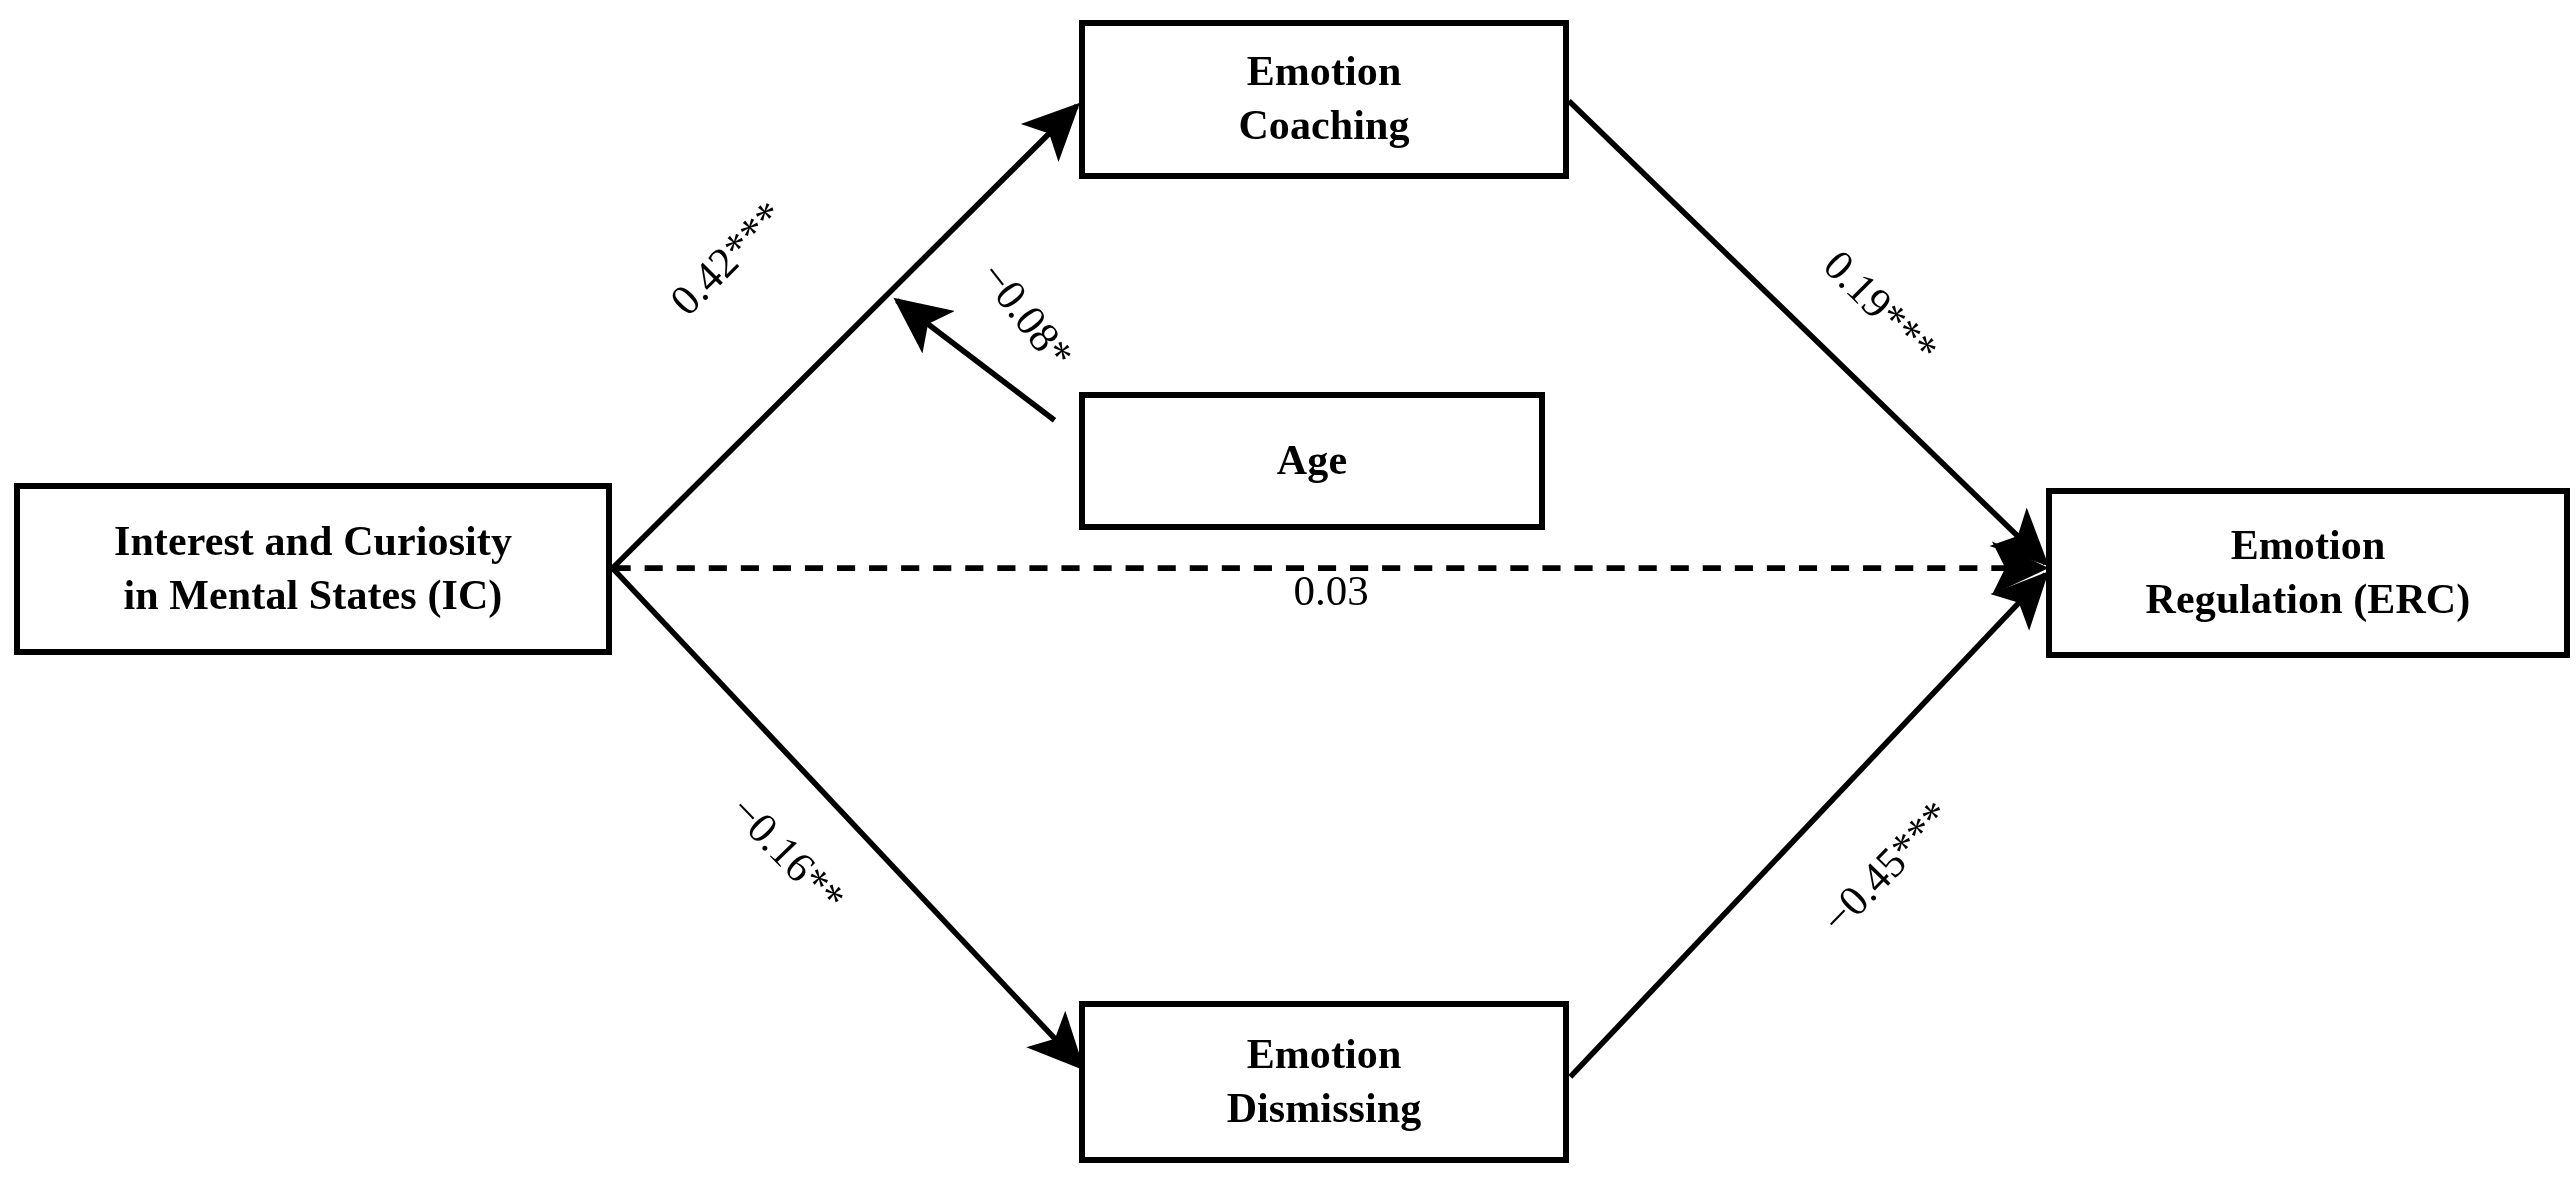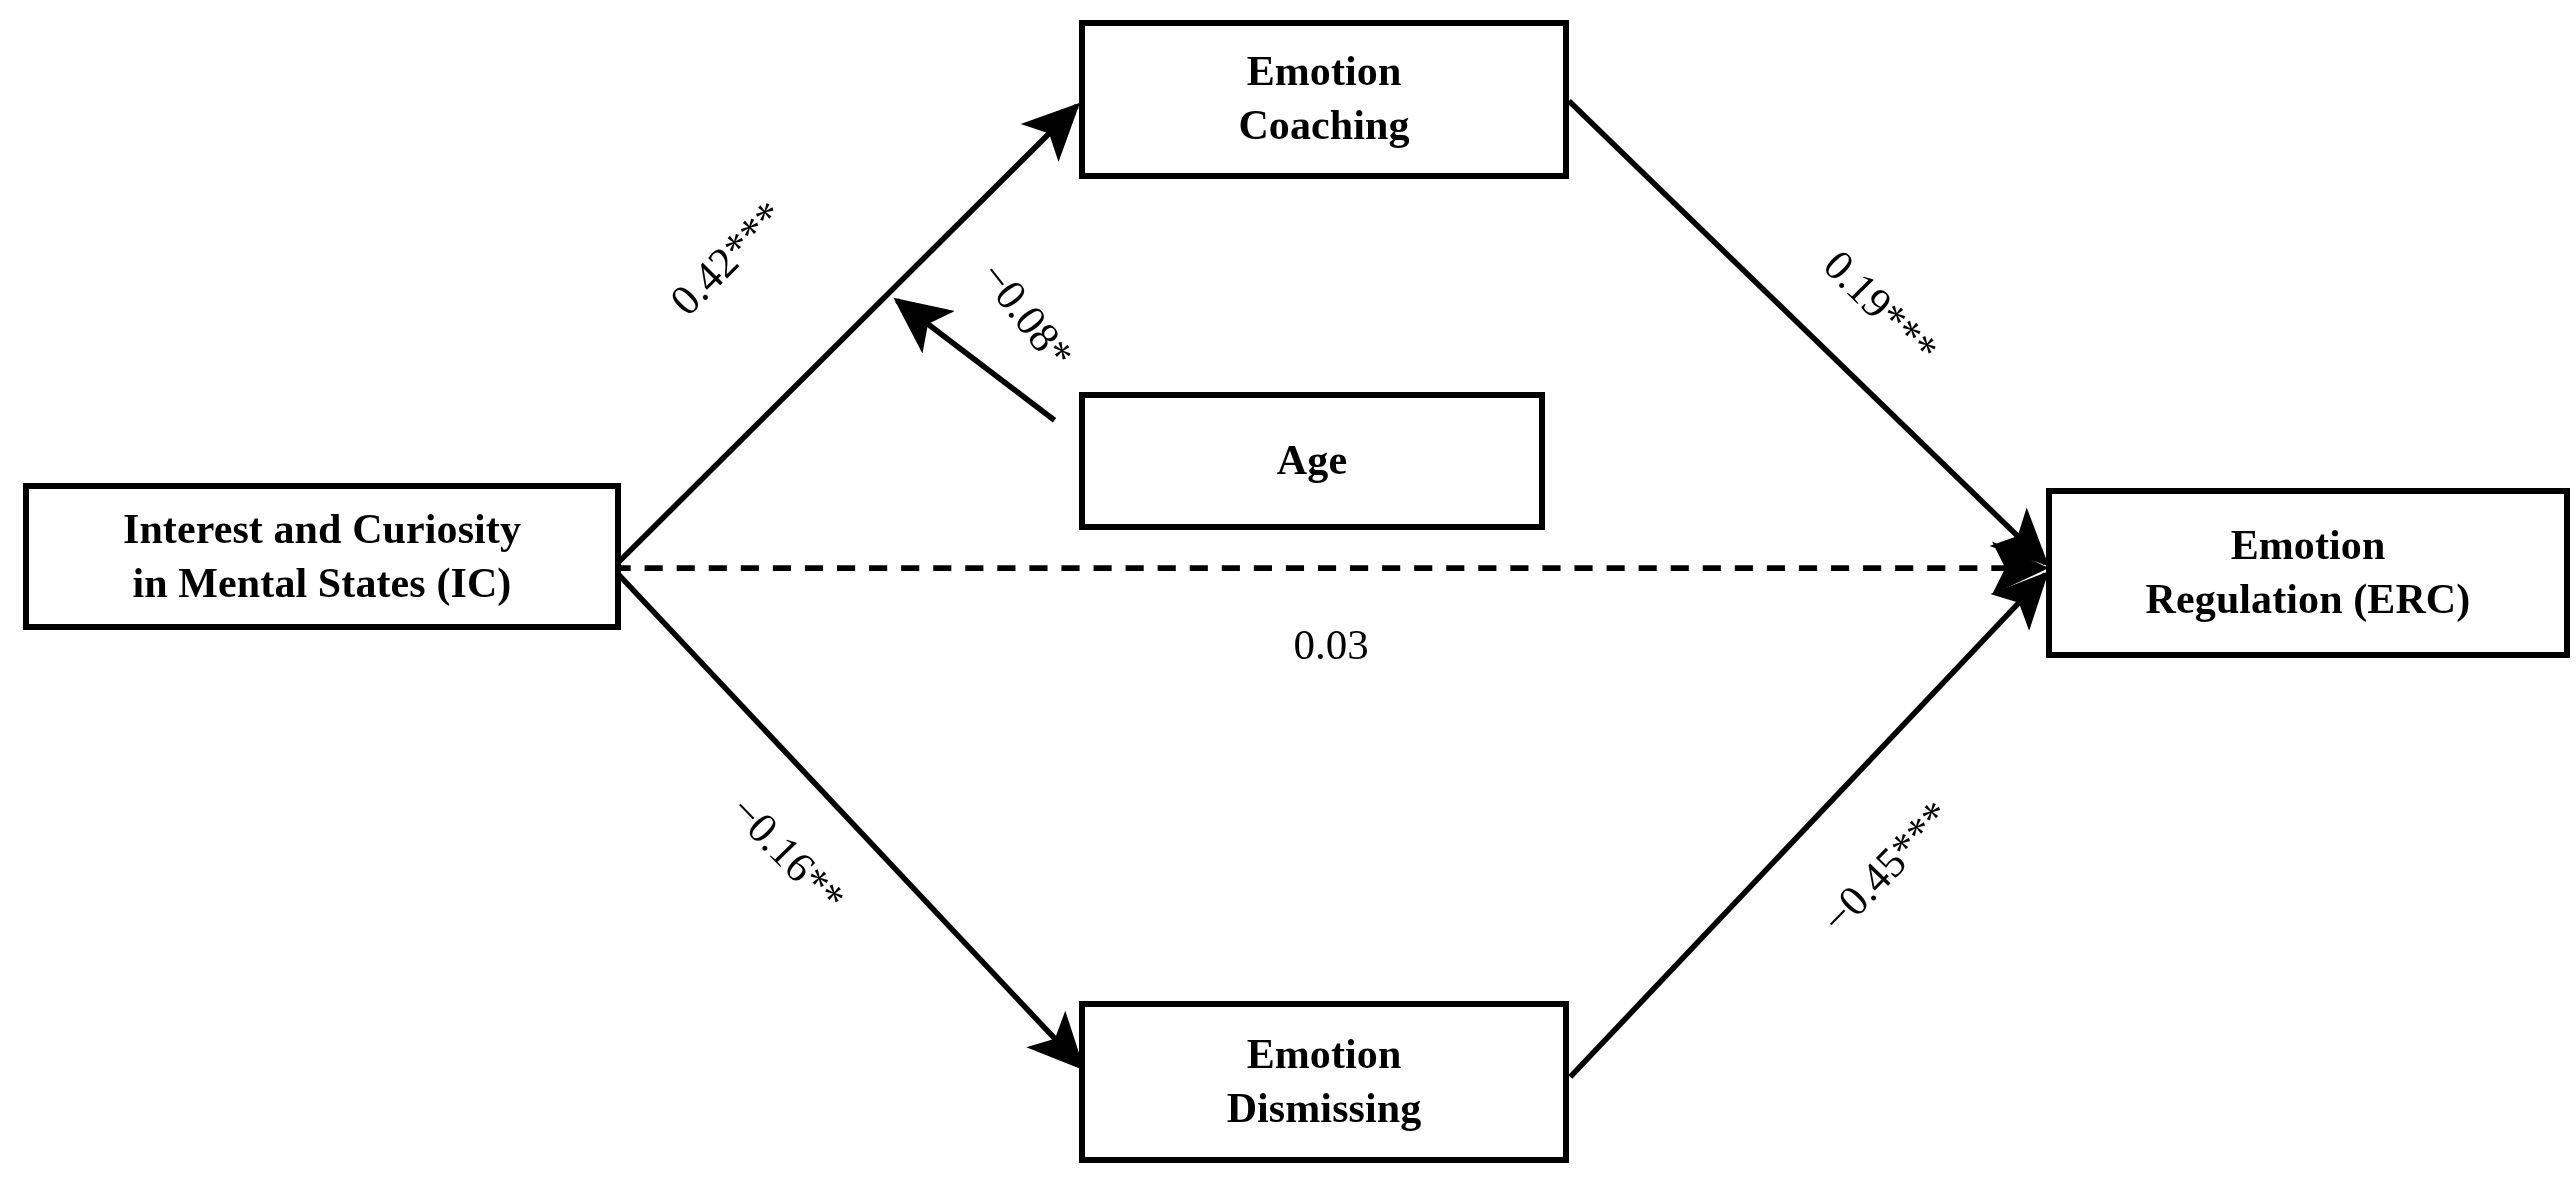--- a/index.html
+++ b/index.html
@@ -78,21 +78,21 @@
 
     <line x1="1512" y1="603" x2="1286" y2="431" stroke="#000000" stroke-width="8" marker-end="url(#arrowSolid)"></line>
 
     <line x1="878" y1="815" x2="2932" y2="815" stroke="#000000" stroke-width="8" stroke-dasharray="26 20" marker-end="url(#arrowDash)"></line>
 
     <line x1="878" y1="815" x2="1551" y2="1531" stroke="#000000" stroke-width="8" marker-end="url(#arrowSolid)"></line>
 
     <line x1="2252" y1="1545" x2="2934" y2="824" stroke="#000000" stroke-width="8" marker-end="url(#arrowSolid)"></line>
   </svg>
 
-  <div class="node-box" style="left:23px; top:483px; width:598px; height:147px;">
+  <div class="node-box" style="left:14px; top:483px; width:598px; height:172px;">
     <span class="node-label">Interest and Curiosity
 in Mental States (IC)</span>
   </div>
 
   <div class="node-box" style="left:1079px; top:19.5px; width:490px; height:159px;">
     <span class="node-label">Emotion
 Coaching</span>
   </div>
 
   <div class="node-box" style="left:1079px; top:392px; width:466px; height:138px;">
@@ -108,20 +108,20 @@
     <span class="node-label">Emotion
 Regulation (ERC)</span>
   </div>
 
   <div class="path-label" style="left:727px; top:258px; transform: translate(-50%,-50%) rotate(-45deg);">0.42***</div>
 
   <div class="path-label" style="left:1881px; top:307px; transform: translate(-50%,-50%) rotate(45deg);">0.19***</div>
 
   <div class="path-label" style="left:1027px; top:315px; transform: translate(-50%,-50%) rotate(52deg);">−0.08*</div>
 
-  <div class="path-label" style="left:1331px; top:644px; transform: translate(-50%,-50%);">0.03</div>
+  <div class="path-label" style="left:1331px; top:590px; transform: translate(-50%,-50%);">0.03</div>
 
   <div class="path-label" style="left:788px; top:854px; transform: translate(-50%,-50%) rotate(46deg);">−0.16**</div>
 
   <div class="path-label" style="left:1886px; top:867px; transform: translate(-50%,-50%) rotate(-46deg);">−0.45***</div>
 
 </div>
 
 
 </body></html>

